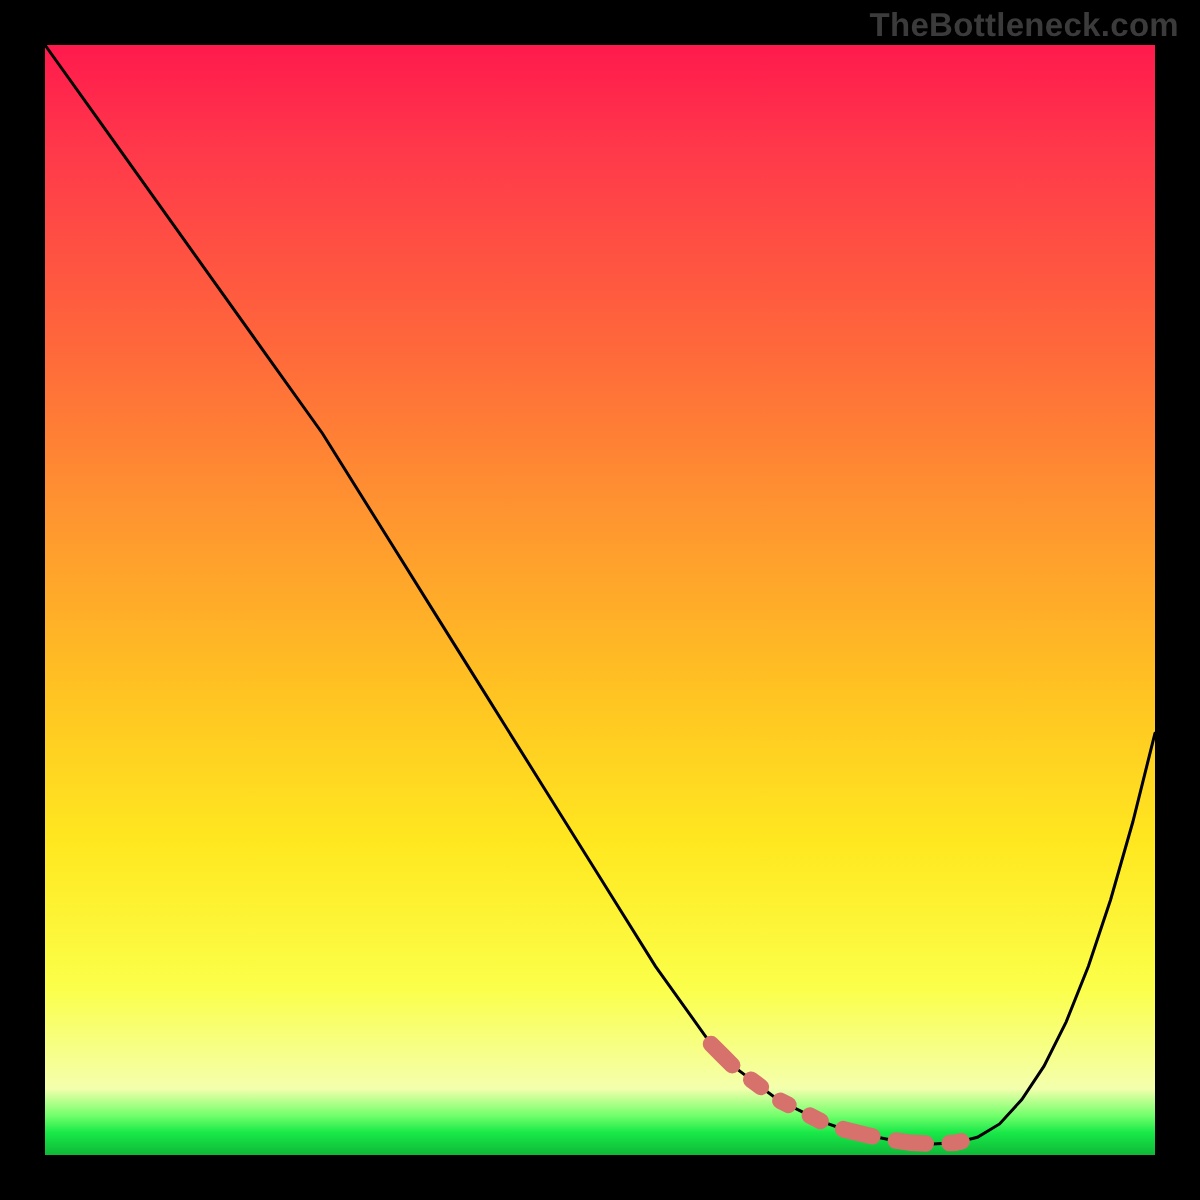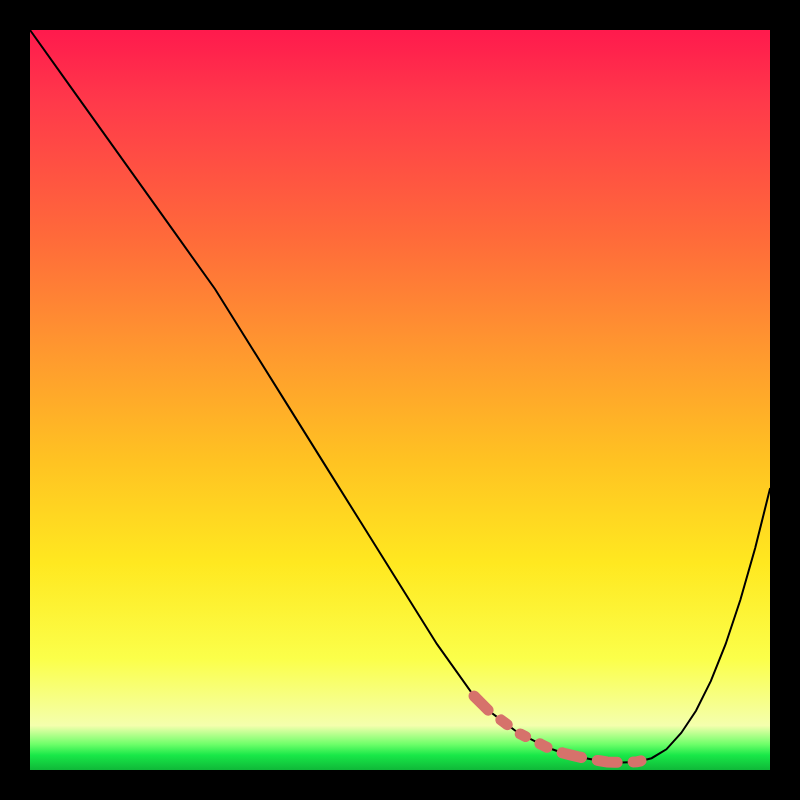--- a/index.html
+++ b/index.html
@@ -70,20 +70,21 @@
     stroke-linecap: round;
     stroke: #d6726b; 
     stroke-dasharray: 20 16 8 16 6 16 8 16 20 16;
   }
 </style>
 </head>
 <body>
 
 <div class="frame">
 
+  <div class="watermark">TheBottleneck.com</div>
 
   <div class="plot">
     <svg class="curve" viewBox="0 0 740 740">
       <path id="main-curve" class="curve-line" d="M0.0 0.0 L37.0 51.8 L74.0 103.6 L111.0 155.4 L148.0 207.2 L185.0 259.0 L222.0 318.2 L259.0 377.4 L296.0 436.6 L333.0 495.8 L370.0 555.0 L407.0 614.2 L444.0 666.0 L458.8 680.8 L473.6 691.9 L488.4 703.0 L503.2 710.4 L518.0 717.8 L532.8 723.0 L547.6 726.7 L562.4 729.6 L577.2 731.9 L592.0 732.6 L606.8 731.9 L621.6 728.2 L636.4 719.3 L651.2 703.0 L666.0 680.8 L680.8 651.2 L695.6 614.2 L710.4 569.8 L725.2 518.0 L740.0 458.8"></path>
       <path id="trough-dashes" class="dash-path" d="M444.0 666.0 L451.4 673.4 L458.8 680.8 L466.2 686.4 L473.6 691.9 L481.0 697.5 L488.4 703.0 L495.8 706.7 L503.2 710.4 L510.6 714.1 L518.0 717.8 L525.4 720.4 L532.8 723.0 L540.2 724.8 L547.6 726.7 L555.0 728.2 L562.4 729.6 L569.8 730.8 L577.2 731.9 L584.6 732.2 L592.0 732.6 L599.4 732.2 L606.8 731.9 L614.2 730.0 L621.6 728.2"></path>
     </svg>
   </div>
 
 </div>
 

